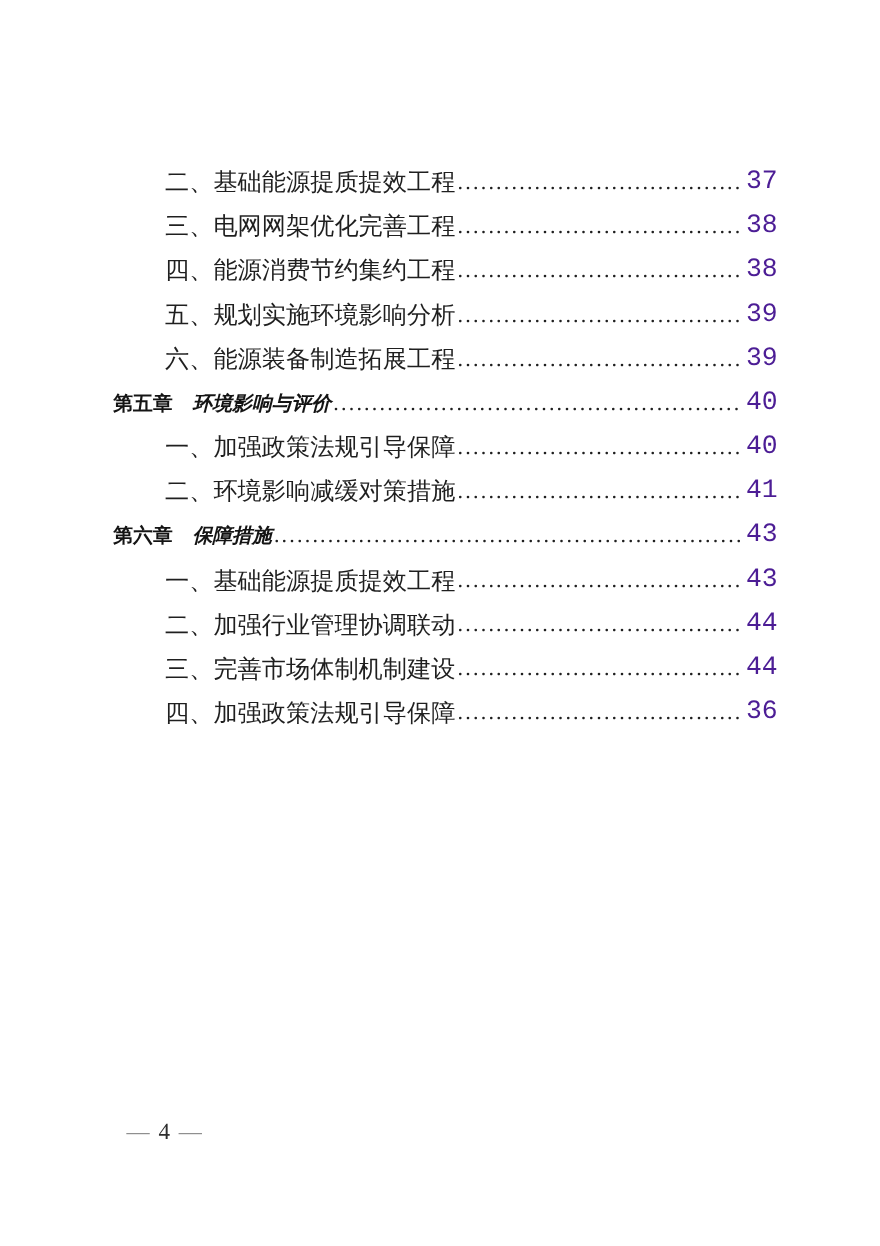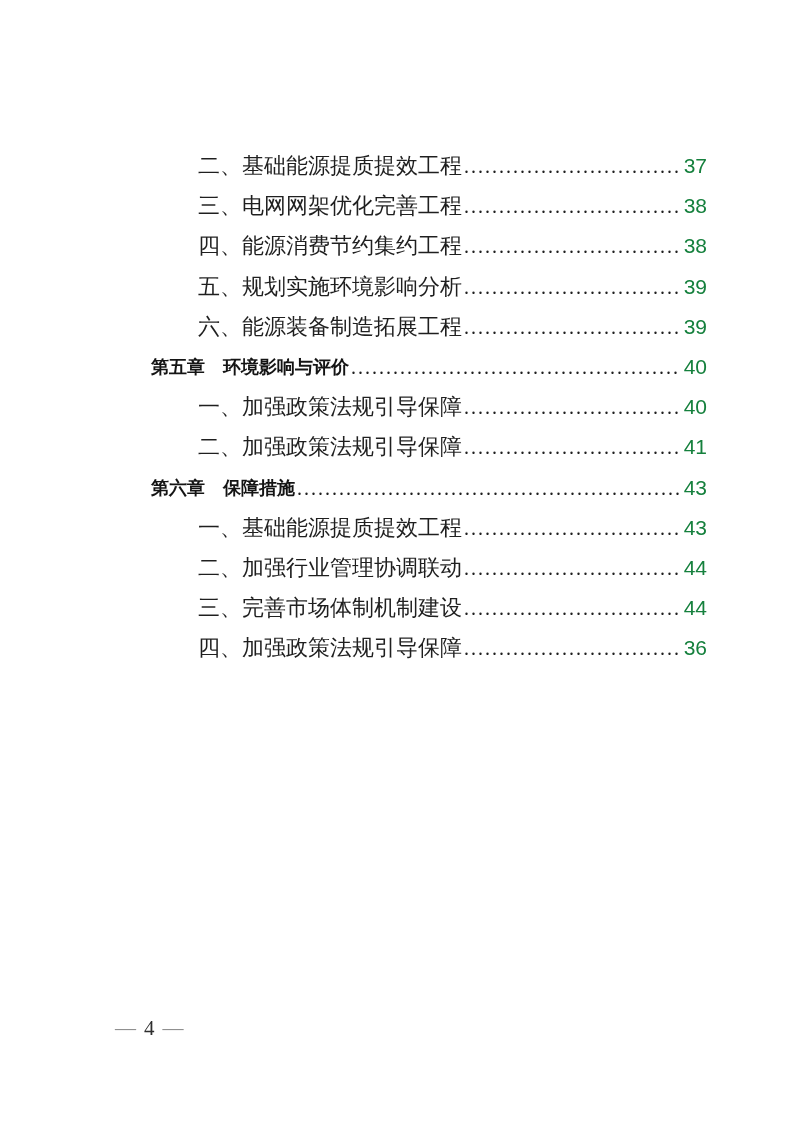--- a/index.html
+++ b/index.html
@@ -13,58 +13,57 @@
   }
   .page { position: absolute; inset: 0; background: #ffffff; }
 
   .toc {
     position: absolute;
     left: 103px; top: 146px;
     width: 604px;
   }
   .toc-row {
     display: flex;
-    align-items: flex-start;
+    align-items: flex-end;
     height: 40.2px;
     line-height: 40.2px;
     white-space: nowrap;
-    margin-left: 48px;
   }
   .toc-row .entry-label {
     font-family: "Liberation Serif", serif;
     font-size: 22px;
     color: #1f1f1f;
   }
   .toc-row.sub .entry-label { padding-left: 47px; }
   .toc-row.chapter .chap-no,
   .toc-row.chapter .chap-title {
     font-family: "Liberation Sans", sans-serif;
     font-weight: 700;
     font-size: 18px;
     color: #141414;
   }
-  .toc-row.chapter .chap-title { margin-left: 18px; }
+  .toc-row.chapter .chap-title { margin-left: 18px; font-style: italic; }
 
   .dots {
     flex: 1 1 auto;
     overflow: hidden;
     font-family: "Liberation Serif", serif;
     font-size: 20px;
     letter-spacing: 2px;
     color: #1f1f1f;
     margin-left: 2px;
   }
   .dots::after {
     content: "......................................................................................................................................................................";
   }
   .pagenum {
     flex: 0 0 auto;
-    font-family: Liberation Sans, sans-serif;
-    font-size: 21px;
-    color: #15803d;
+    font-family: Liberation Mono, monospace;
+    font-size: 24px;
+    color: #4c1d95;
     padding-left: 3px;
   }
 
   .footer {
     position: absolute;
     left: 108px; top: 1016px;
     font-family: "Liberation Serif", serif;
     font-size: 21px;
     letter-spacing: 1px;
   }
@@ -107,21 +106,21 @@
         <span class="chap-title">环境影响与评价</span>
         <span class="dots"></span>
         <span class="pagenum">40</span>
       </div>
       <div class="toc-row sub">
         <span class="entry-label">一、加强政策法规引导保障</span>
         <span class="dots"></span>
         <span class="pagenum">40</span>
       </div>
       <div class="toc-row sub">
-        <span class="entry-label">二、加强政策法规引导保障</span>
+        <span class="entry-label">二、环境影响减缓对策措施</span>
         <span class="dots"></span>
         <span class="pagenum">41</span>
       </div>
       <div class="toc-row chapter">
         <span class="chap-no entry-label">第六章</span>
         <span class="chap-title">保障措施</span>
         <span class="dots"></span>
         <span class="pagenum">43</span>
       </div>
       <div class="toc-row sub">

